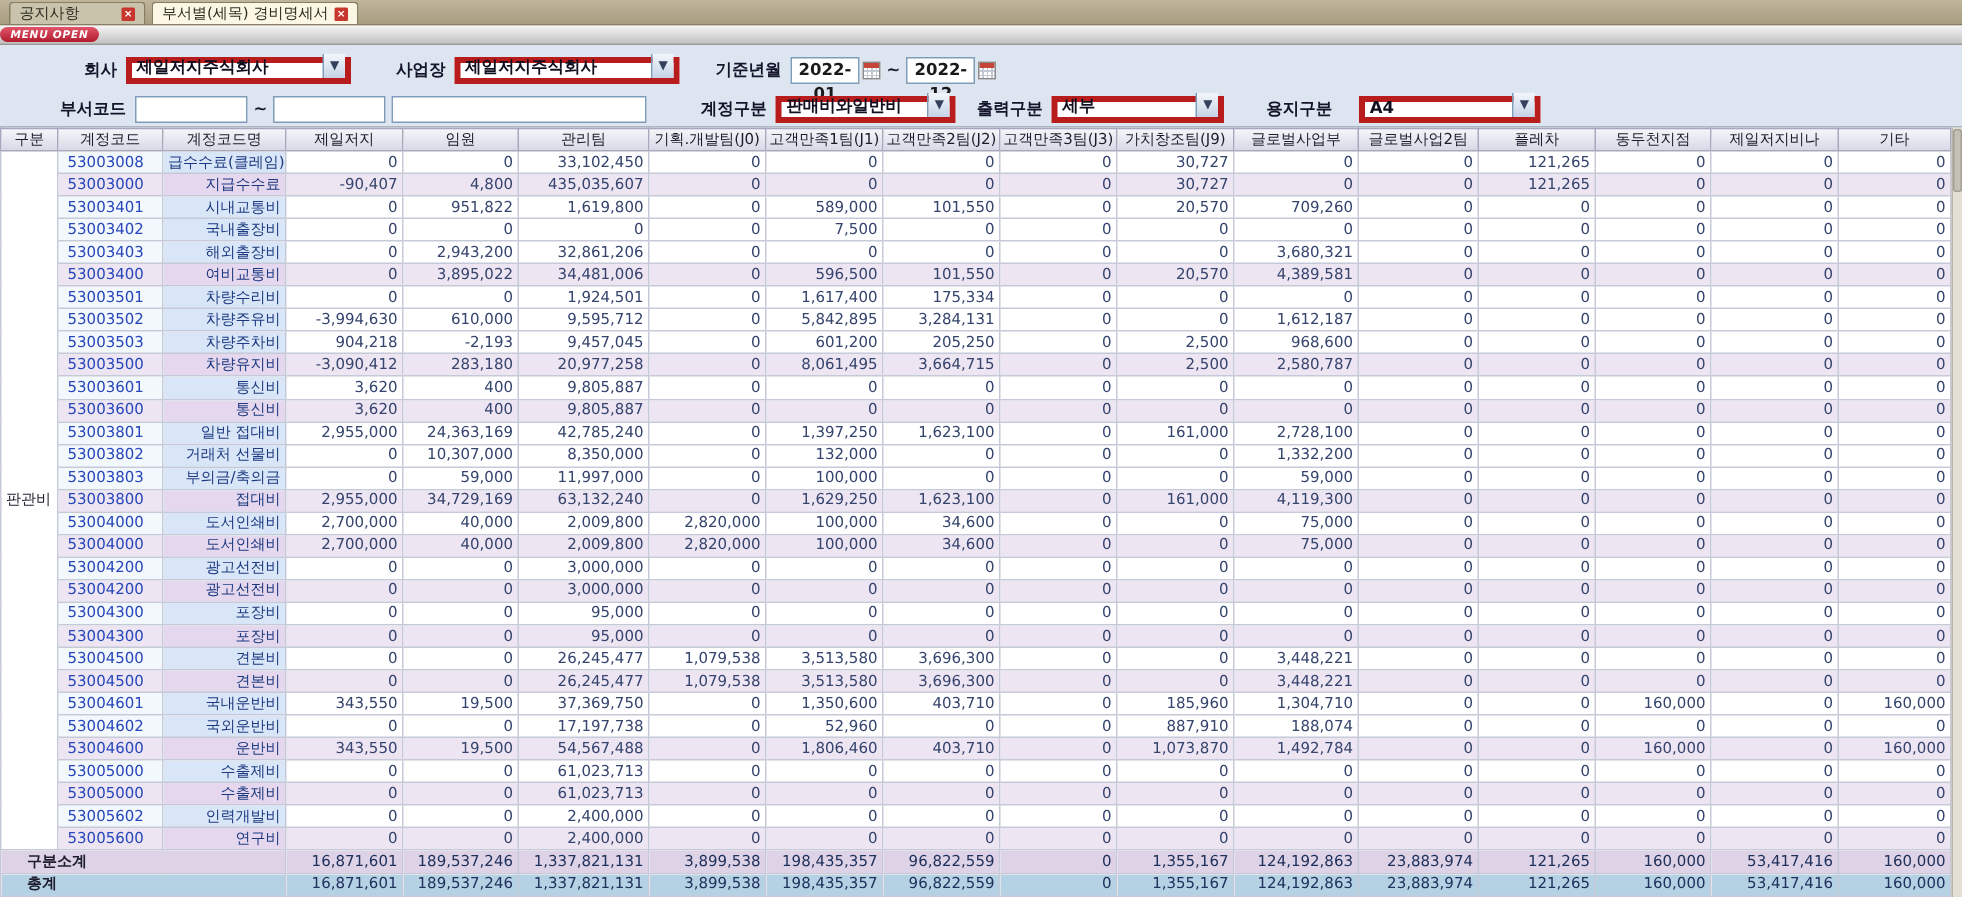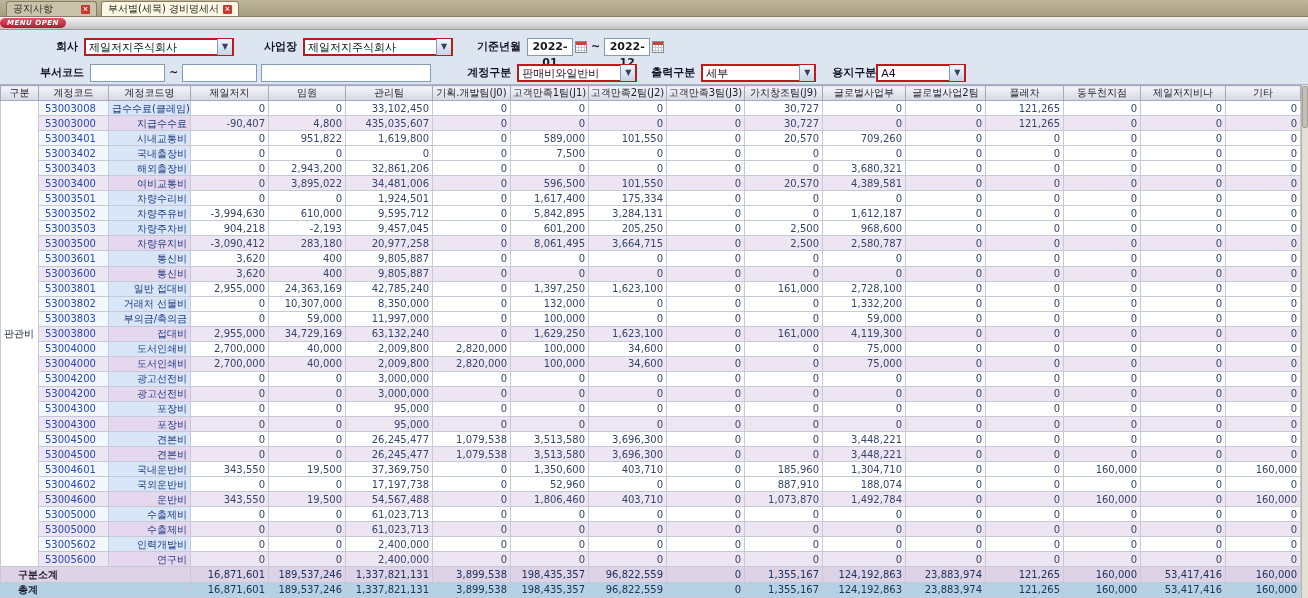--- a/index.html
+++ b/index.html
@@ -21,21 +21,21 @@
   .menubar { height:13px; background:linear-gradient(#f5f5f5,#c2c2c2);
     border-bottom:1px solid #9a9a9a; display:flex; align-items:center; padding-left:0; }
   .menu-open { background:linear-gradient(#e2556a,#b01c2e); color:#fff; font-size:7px;
     font-weight:bold; font-style:italic; padding:1px 7px 1px 7px; border-radius:6px;
     letter-spacing:.5px; line-height:8px; }
 
   
   .filters { height:55px; background:#dde6f0; border-bottom:1px solid #aab6c6; padding-top:5px; }
   .frow { display:flex; align-items:center; height:23px; font-size:11px; color:#14142a; }
   .flabel { font-weight:bold; white-space:nowrap; }
-  .combo { display:flex; align-items:center; background:#fff; border:2px solid #b91c1c; height:18px; }
+  .combo { display:flex; align-items:flex-end; background:#fff; border:4px solid #b91c1c; height:18px;font-weight:bold; }
   .combo .val { flex:1; font-size:11px; padding:1px 3px 0 3px; color:#101020; white-space:nowrap; overflow:hidden; }
   .combo .arrow { width:15px; background:linear-gradient(#f3f7fc,#c6d3e6); border-left:1px solid #7f9db9;
     color:#33415c; font-size:8px; text-align:center; line-height:16px; }
   .tbox { background:#fff; border:1px solid #7f9db9; height:18px; font-size:11px; padding:0 3px;
     font-family:inherit; }
   .datebox { width:46px; text-align:center; font-weight:bold; color:#1a1a1a; line-height:16px; }
   .cal { width:12px; height:12px; margin-left:2px; border:1px solid #8b8b8b; background-color:#fff;
     background-image:
       linear-gradient(#c6443a 0 3px, rgba(0,0,0,0) 3px),
       repeating-linear-gradient(to right, rgba(0,0,0,0) 0 2px, #c3c9d4 2px 3px),
@@ -115,22 +115,22 @@
     <span class="flabel" style="margin-left:36px">계정구분</span>
     <span class="combo" style="width:120px;margin-left:6px">
       <span class="val">판매비와일반비</span>
       <span class="arrow">▼</span>
     </span>
     <span class="flabel" style="margin-left:14px">출력구분</span>
     <span class="combo" style="width:115px;margin-left:6px">
       <span class="val">세부</span>
       <span class="arrow">▼</span>
     </span>
-    <span class="flabel" style="margin-left:16px">용지구분</span>
-    <span class="combo" style="width:90px;margin-left:0">
+    <span class="flabel" style="margin-left:28px">용지구분</span>
+    <span class="combo" style="width:121px;margin-left:18px">
       <span class="val">A4</span>
       <span class="arrow">▼</span>
     </span>
   </div>
 </div>
 
 <div class="gridwrap">
   <table class="grid">
     <colgroup>
       <col style="width:38px">

